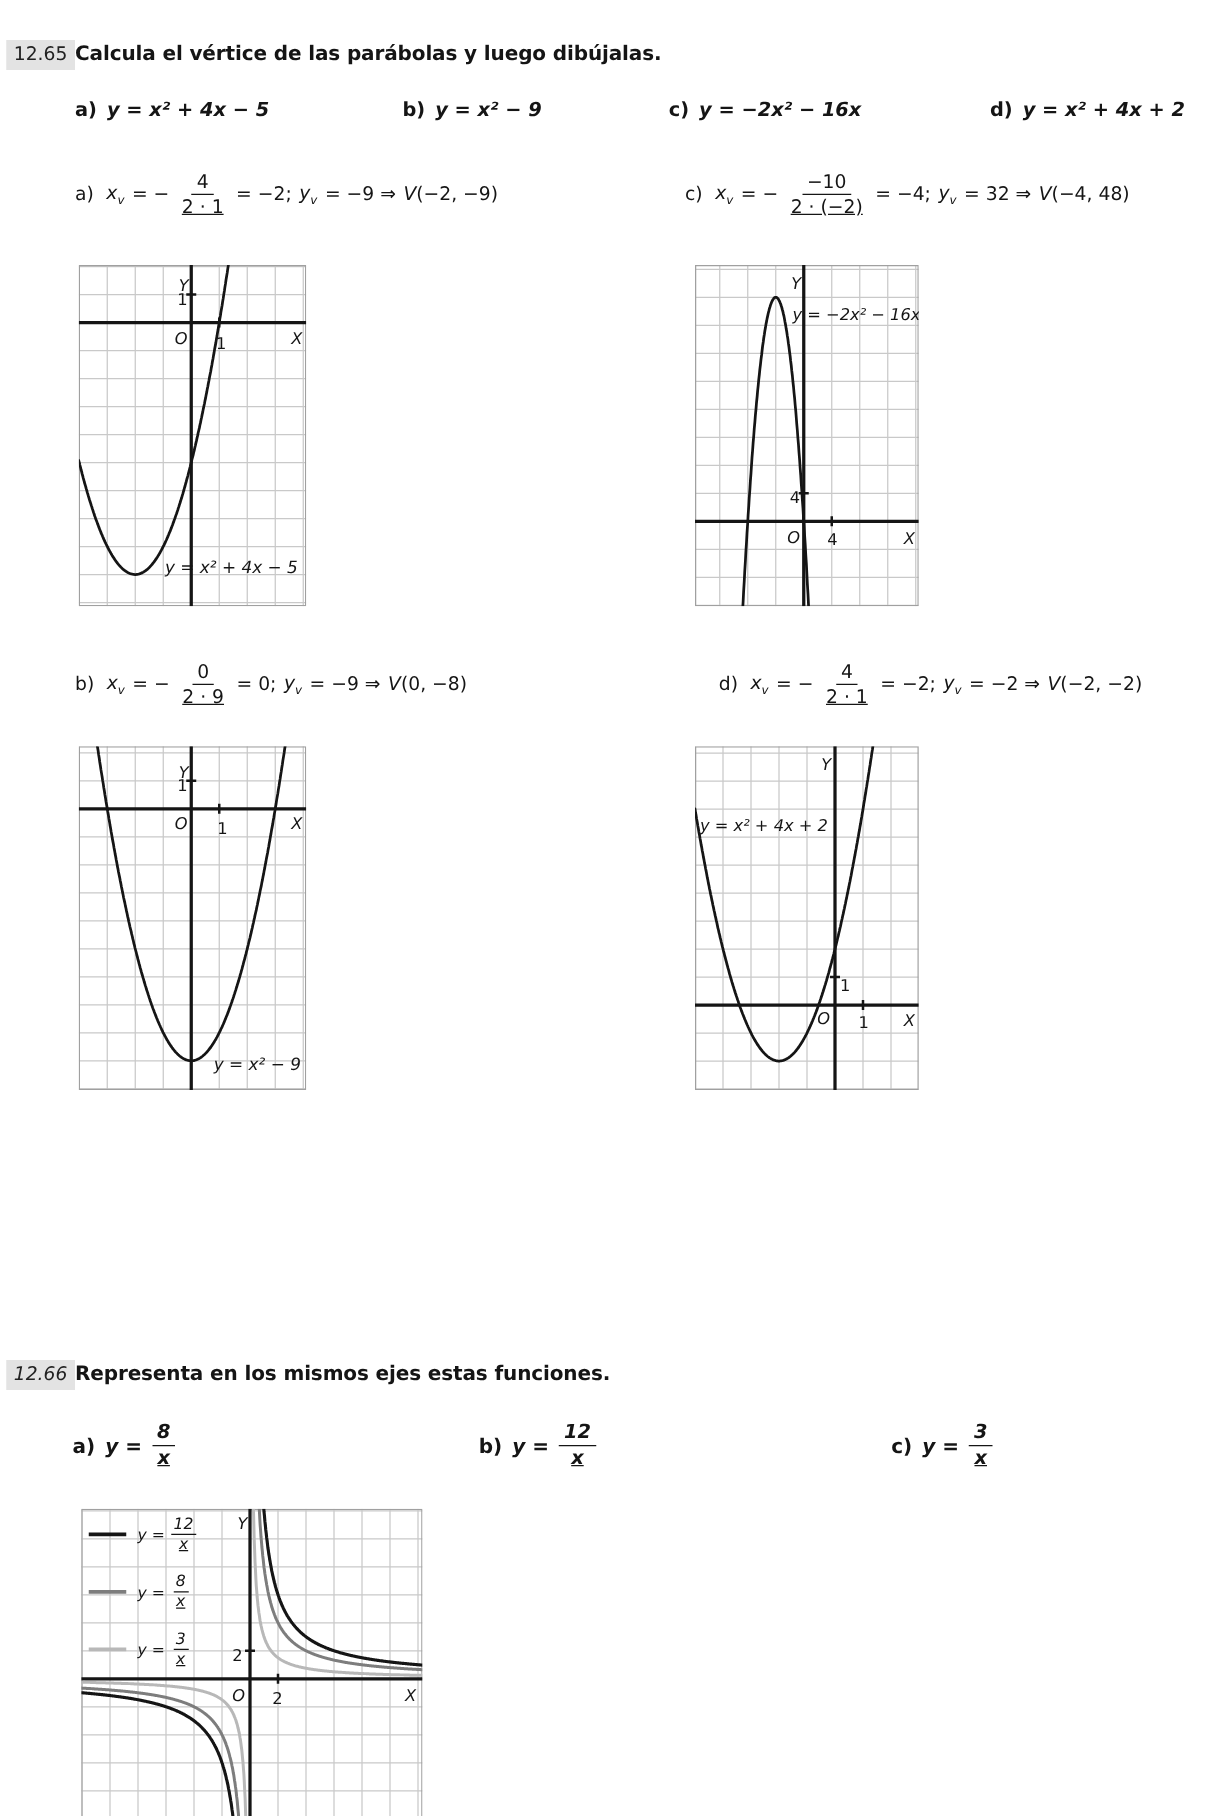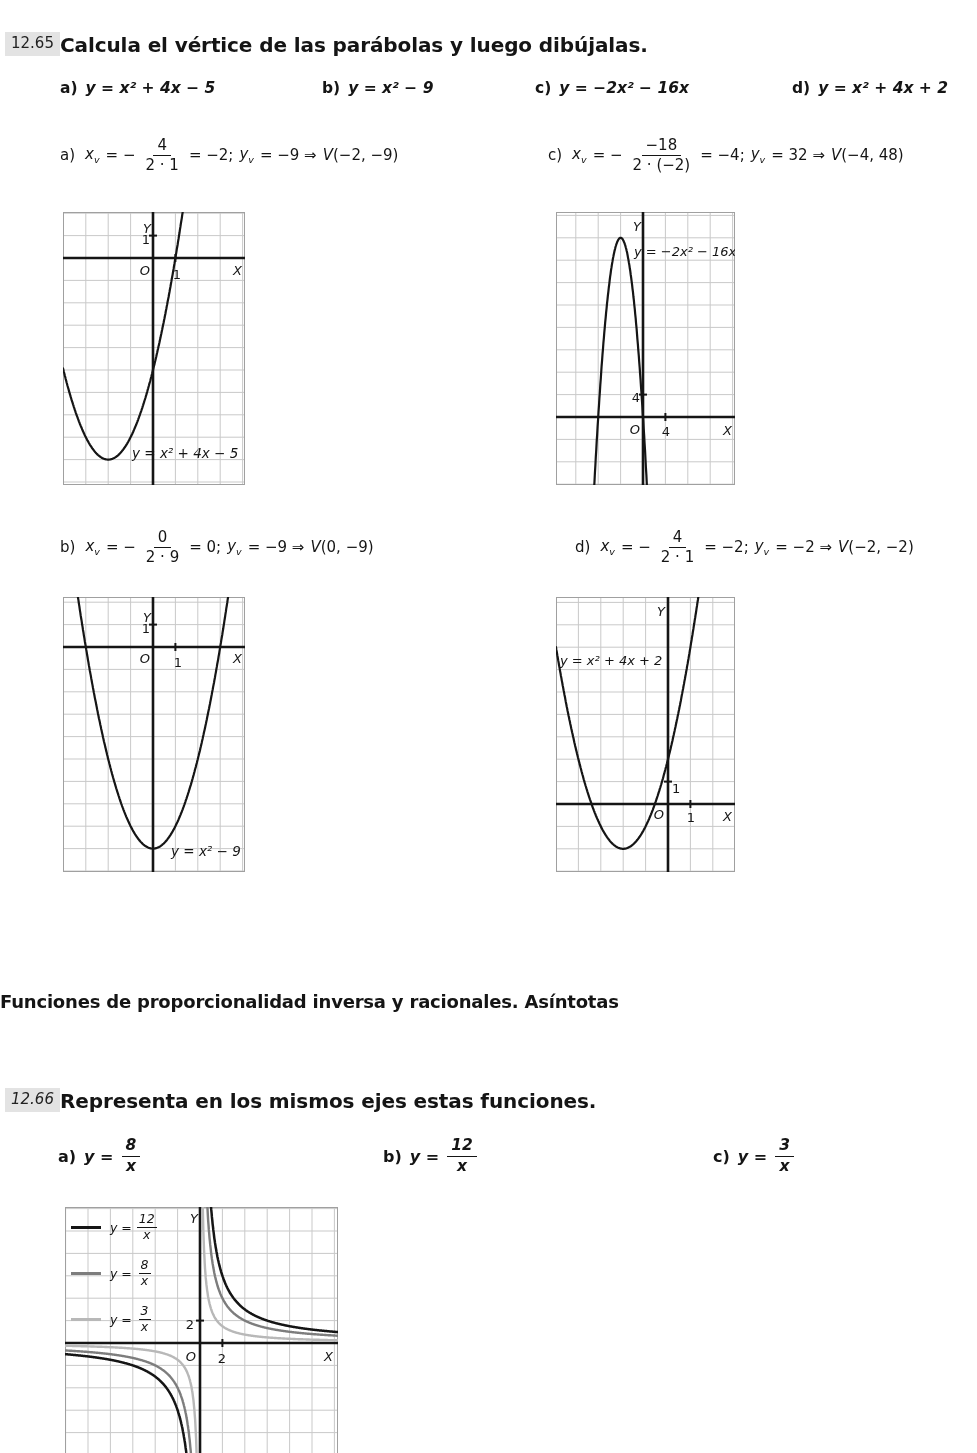--- a/index.html
+++ b/index.html
@@ -1,29 +1,29 @@
 <!DOCTYPE html>
 <html><head>
 <meta charset="utf-8">
 <style>
   html,body{margin:0;padding:0;background:#fff;}
   .page{position:relative;width:977px;height:1453px;background:#ffffff;overflow:hidden;
         font-family:"DejaVu Sans","Liberation Sans",sans-serif;color:#151515;margin-top:27px;}
   .badge{position:absolute;background:#e3e3e3;color:#222;font-size:15px;padding:2px 6px;line-height:1.3;}
-  .stmt{position:absolute;font-weight:bold;font-size:20px;white-space:nowrap;letter-spacing:-0.1px;}
+  .stmt{position:absolute;font-weight:bold;font-size:16px;white-space:nowrap;letter-spacing:-0.1px;}
   .heading{position:absolute;font-weight:bold;font-size:18px;white-space:nowrap;letter-spacing:-0.2px;}
   .eq-item{position:absolute;font-weight:bold;font-size:15.5px;white-space:nowrap;display:flex;gap:8px;}
   .eq-item .f{font-style:italic;}
   .sol{position:absolute;display:flex;align-items:center;gap:6px;font-size:15px;white-space:nowrap;height:52px;}
   .sol-label{margin-right:4px;}
   .var{font-style:italic;}
   sub.v{font-style:italic;font-size:9.5px;}
   .frac{display:inline-flex;flex-direction:column;align-items:center;text-align:center;line-height:1.25;}
   .frac .n{display:block;padding:0 4px;border-bottom:1.5px solid #151515;}
-  .frac .d{display:block;padding:0 4px;}
+  .frac .d{display:block;padding:0 4px;text-decoration:underline;}
   .fn-item{position:absolute;display:flex;align-items:center;gap:8px;font-weight:bold;font-size:16px;height:58px;white-space:nowrap;}
   .fn-item .lhs{font-style:italic;}
   .fn-item .frac{font-style:italic;font-size:15.5px;}
   .graph{position:absolute;}
   .legend{position:absolute;left:6px;top:2px;display:flex;flex-direction:column;gap:10px;}
   .legend-row{display:flex;align-items:center;gap:9px;height:36px;}
   .legend-swatch{width:30px;height:3px;background:#000;flex:none;}
   .legend-label{display:flex;align-items:center;gap:5px;font-size:12.5px;font-style:italic;}
   .legend-label .frac{font-size:12.5px;line-height:1.15;}
   .legend-label .frac .n{border-bottom-width:1.2px;padding:0 2px;}
@@ -65,21 +65,21 @@
     <span><span class="var">y</span><sub class="v">v</sub></span>
     <span>= −9 ⇒</span>
     <span><span class="var">V</span><span>(−2, −9)</span></span>
   </div>
 
   <div class="sol" style="left:548px;top:102px;">
     <span class="sol-label">c)</span>
     <span><span class="var">x</span><sub class="v">v</sub></span>
     <span>= −</span>
     <span class="frac">
-        <span class="n">−18</span>
+        <span class="n">−10</span>
         <span class="d">2 · (−2)</span>
       </span>
     <span>= −4;</span>
     <span><span class="var">y</span><sub class="v">v</sub></span>
     <span>= 32 ⇒</span>
     <span><span class="var">V</span><span>(−4, 48)</span></span>
   </div>
 
   <div class="graph" style="left:63px;top:185px;"><svg width="182" height="273" viewBox="0 0 182 273">
         <defs>
@@ -187,21 +187,21 @@
     <span class="sol-label">b)</span>
     <span><span class="var">x</span><sub class="v">v</sub></span>
     <span>= −</span>
     <span class="frac">
         <span class="n">0</span>
         <span class="d">2 · 9</span>
       </span>
     <span>= 0;</span>
     <span><span class="var">y</span><sub class="v">v</sub></span>
     <span>= −9 ⇒</span>
-    <span><span class="var">V</span><span>(0, −9)</span></span>
+    <span><span class="var">V</span><span>(0, −8)</span></span>
   </div>
 
   <div class="sol" style="left:575px;top:494px;">
     <span class="sol-label">d)</span>
     <span><span class="var">x</span><sub class="v">v</sub></span>
     <span>= −</span>
     <span class="frac">
         <span class="n">4</span>
         <span class="d">2 · 1</span>
       </span>
@@ -307,21 +307,20 @@
         <g fill="#151515" font-family="&quot;DejaVu Sans&quot;, sans-serif">
           <text x="109" y="19" text-anchor="end" font-size="13" font-style="italic">Y</text>
           <text x="4" y="68" text-anchor="start" font-size="13" font-style="italic">y = x² + 4x + 2</text>
           <text x="116" y="196" text-anchor="start" font-size="13" font-style="normal">1</text>
           <text x="108" y="222" text-anchor="end" font-size="13" font-style="italic">O</text>
           <text x="135" y="225" text-anchor="middle" font-size="13" font-style="normal">1</text>
           <text x="176" y="224" text-anchor="end" font-size="13" font-style="italic">X</text>
         </g>
       </svg></div>
 
-  <div class="heading" style="left:0px;top:964px;">Funciones de proporcionalidad inversa y racionales. Asíntotas</div>
 
   <div class="badge" style="left:5px;top:1061px;font-style:italic;">12.66</div>
   <div class="stmt" style="left:60px;top:1062px;text-align:right;">Representa en los mismos ejes estas funciones.</div>
 
   <div class="fn-item" style="left:58px;top:1100px;">
     <span>a)</span>
     <span class="lhs">y =</span>
     <span class="frac">
         <span class="n">8</span>
         <span class="d">x</span>

